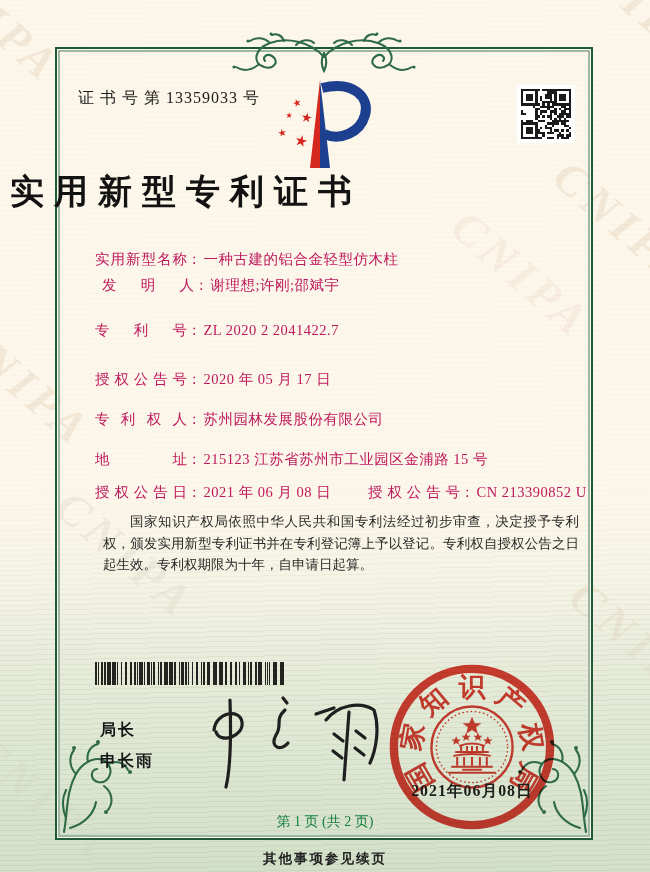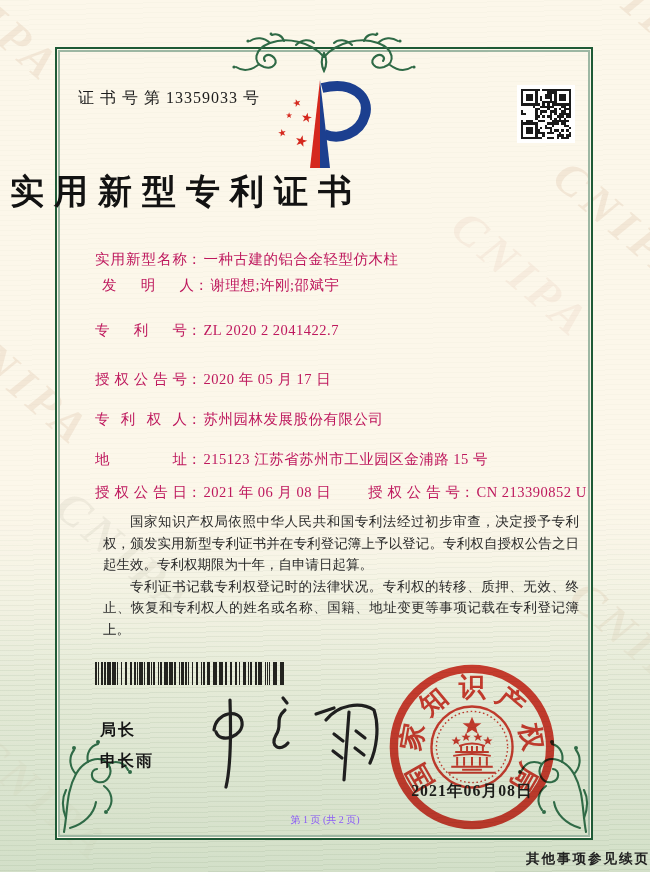--- a/index.html
+++ b/index.html
@@ -80,22 +80,22 @@
   .seal{position:absolute;left:383px;top:658px;width:178px;height:178px;z-index:3;
     mix-blend-mode:multiply;opacity:0.95;}
   .seal .seal-ring{fill:none;stroke:var(--seal-red);stroke-width:8.5;}
   .seal .seal-text-el{fill:var(--seal-red);font-family:"Liberation Serif",serif;}
   .seal .sf{fill:var(--seal-red);}
   .seal .wreath1{fill:none;stroke:var(--seal-red);stroke-width:2.4;}
   .seal .wreath2{fill:none;stroke:var(--seal-red);stroke-width:1.4;stroke-dasharray:1.6 2.6;}
   .seal .gate path{stroke:var(--seal-red);stroke-width:2;fill:none;}
   .seal .seal-date-el{fill:#141414;font-size:16px;font-weight:700;letter-spacing:1px;
     font-family:"Liberation Serif",serif;}
-  .page-info{position:absolute;left:0;top:813px;width:100%;z-index:3;text-align:center;font-size:10px;color:#8b5cf6;}
-  .cont-note{position:absolute;left:0;top:850px;width:100%;z-index:3;text-align:right;
+  .page-info{position:absolute;left:0;top:813px;width:100%;z-index:3;text-align:center;font-size:14px;color:#15803d;}
+  .cont-note{position:absolute;left:0;top:850px;width:100%;z-index:3;text-align:center;
     font-size:13.5px;font-weight:600;color:#222;letter-spacing:2px;}
 </style>
 </head>
 <body>
 
 <span class="wm w1">CNIPA</span>
 <span class="wm w2">CNIPA</span>
 <span class="wm w3">CNIPA</span>
 <span class="wm w4">CNIPA</span>
 <span class="wm w5">CNIPA</span>
@@ -336,21 +336,20 @@
 </div>
 <div class="fieldrow r7">
   <span class="lbl">授权公告日</span><span class="colon">：</span><span class="val">2021 年 06 月 08 日</span>
   <span class="pair2">
     <span class="lbl">授权公告号</span><span class="colon">：</span><span class="val">CN 213390852 U</span>
   </span>
 </div>
 
 <div class="paras">
   <p>国家知识产权局依照中华人民共和国专利法经过初步审查，决定授予专利权，颁发实用新型专利证书并在专利登记簿上予以登记。专利权自授权公告之日起生效。专利权期限为十年，自申请日起算。</p>
-  <p>专利证书记载专利权登记时的法律状况。专利权的转移、质押、无效、终止、恢复和专利权人的姓名或名称、国籍、地址变更等事项记载在专利登记簿上。</p>
 </div>
 
 <div class="barcode">
   <svg id="barcode-svg" viewBox="0 0 196 23" preserveAspectRatio="none">
       <rect x="0" y="0" width="2" height="23"></rect>
       <rect x="3" y="0" width="1" height="23"></rect>
       <rect x="6" y="0" width="2" height="23"></rect>
       <rect x="9" y="0" width="2" height="23"></rect>
       <rect x="12" y="0" width="4" height="23"></rect>
       <rect x="17" y="0" width="4" height="23"></rect>

